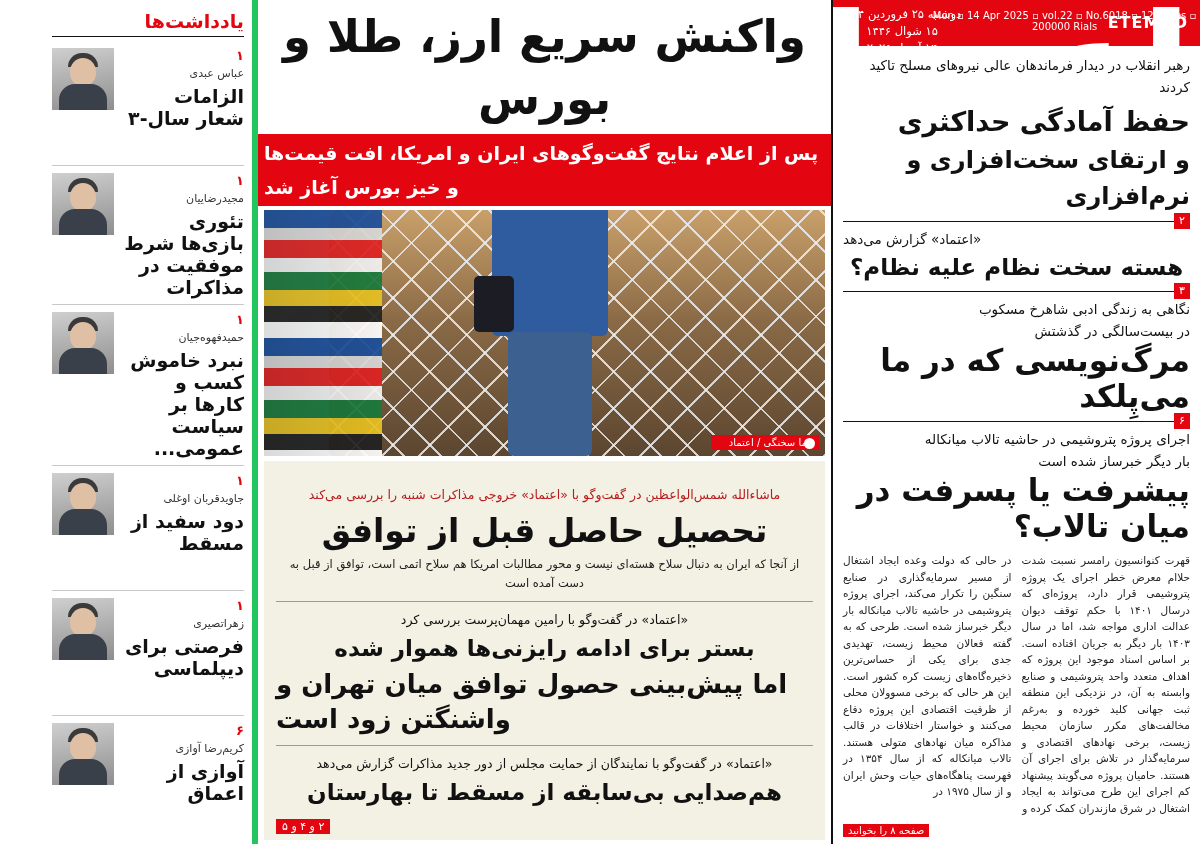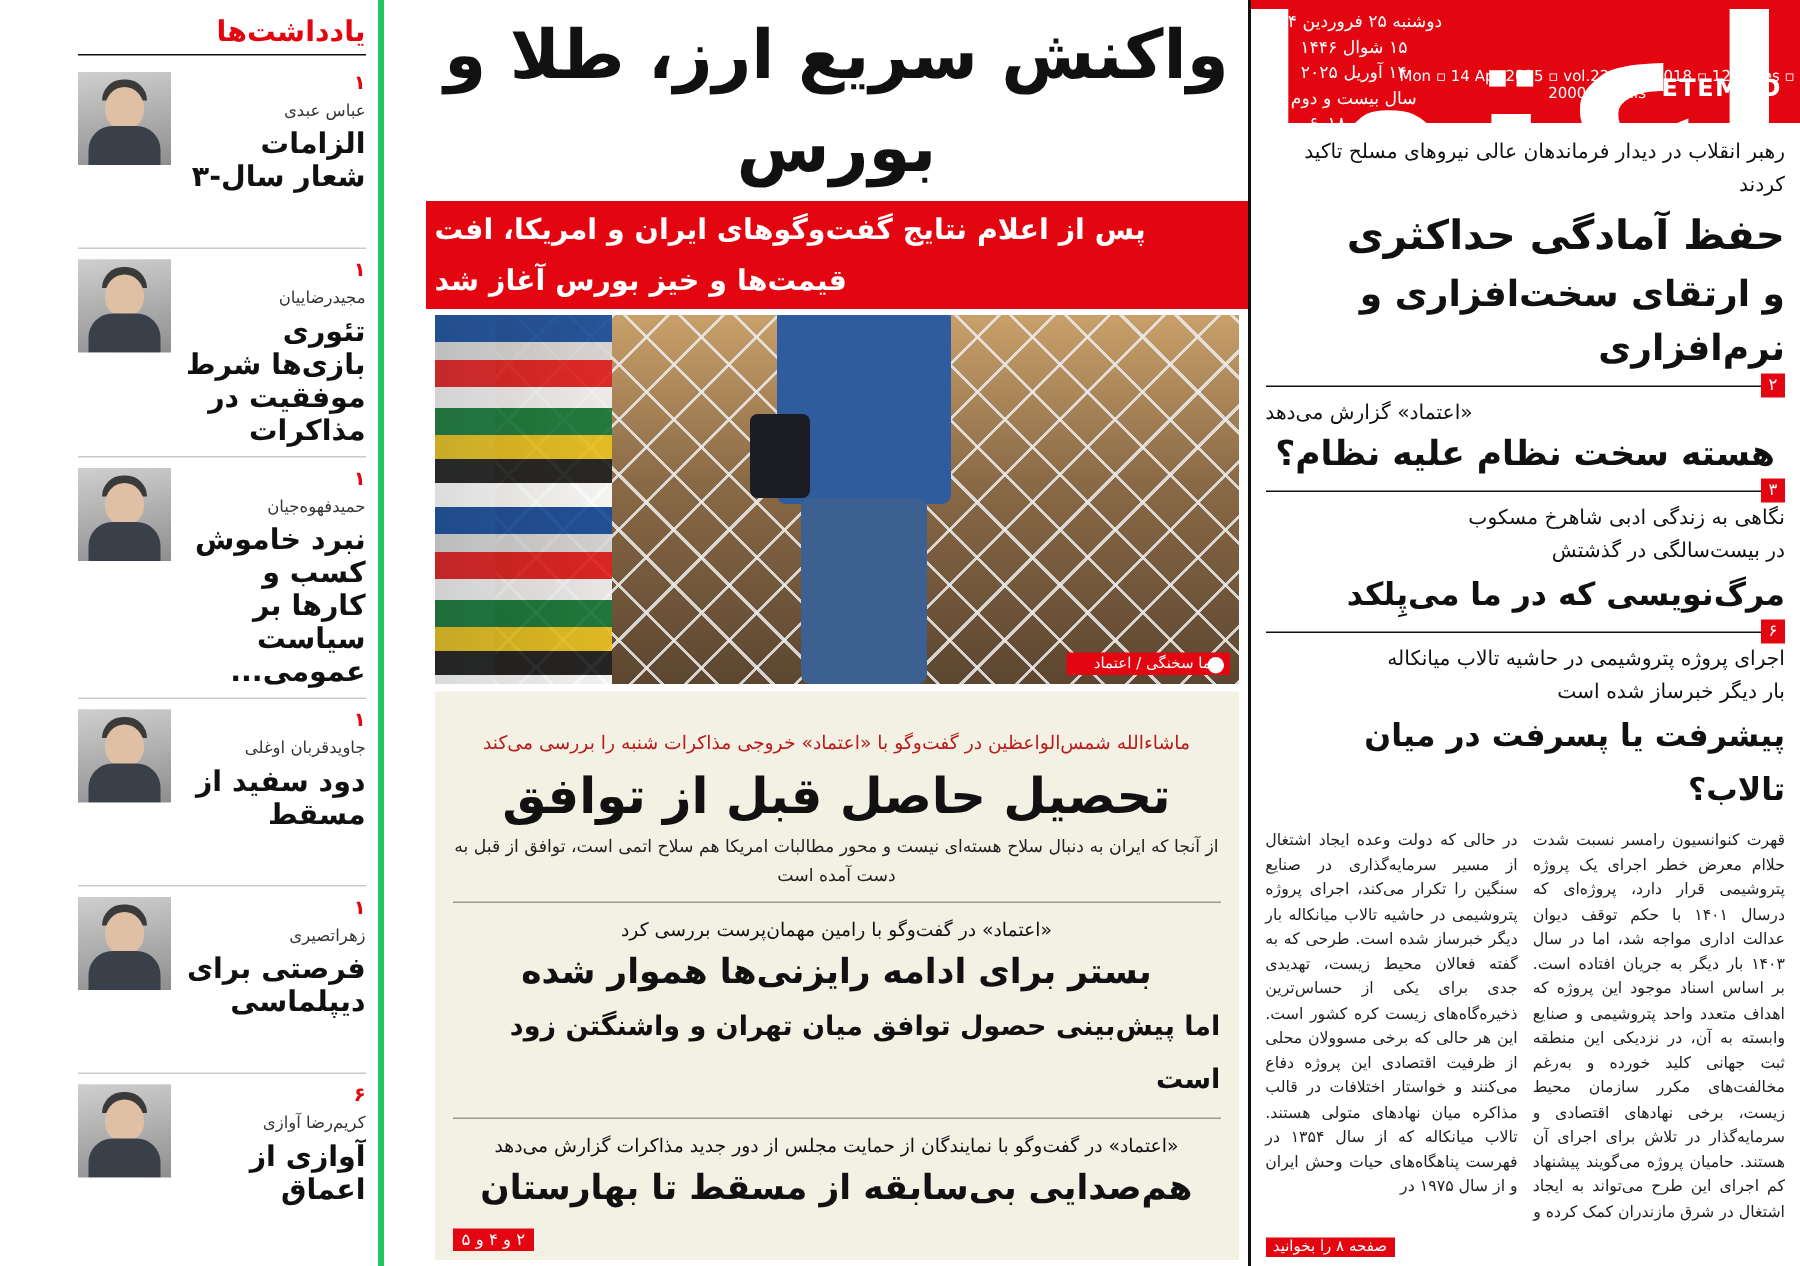--- a/index.html
+++ b/index.html
@@ -26,34 +26,34 @@
   .np-meta div { white-space:nowrap; }
   .np-etemad { position:absolute; right:12px; bottom:14px; font-size:16px; font-weight:bold; letter-spacing:1px; color:#fff; }
   .np-latin { position:absolute; left:0; right:0; bottom:14px; text-align:center; font-size:10px; color:#fff; direction:ltr; padding-left:96px;}
 
   .rc-body { flex:1; padding:8px 10px 6px 10px; display:flex; flex-direction:column; }
 
   .kicker { font-size:13.5px; line-height:22px; color:#111; text-align:right; }
   .headline-1 { font-size:27px; line-height:40px; font-weight:bold; text-align:right; margin-top:4px; }
   .headline-2 { font-size:24px; line-height:36px; font-weight:bold; text-align:right; }
   .headline-3 { font-size:23px; line-height:34px; font-weight:bold; text-align:right; }
-  .headline-4 { font-size:21px; line-height:36px; font-weight:bold; }
+  .headline-4 { font-size:31px; line-height:36px; font-weight:bold; }
 
   .rule { border-top:1.5px solid #111; margin:7px 0 6px 0; position:relative; }
   .pagenum {
     position:absolute; right:0; top:-9px; width:16px; height:16px; background:#e3050f; color:#fff;
     font-size:11px; line-height:16px; text-align:center;
   }
 
   .two-cols { display:flex; flex-direction:row; gap:10px; margin-top:8px; font-size:10.5px; line-height:16.5px; text-align:justify; color:#222; }
   .two-cols .col { flex:1; }
   .redtag { display:inline-block; background:#e3050f; color:#fff; font-size:10px; padding:1px 5px; }
 
   
-  .center-col { width:612px; height:844px; border-left:4px solid #22c55e; display:flex; flex-direction:column;padding-left:28px; }
+  .center-col { width:612px; height:844px; border-left:6px solid #22c55e; display:flex; flex-direction:column; }
   .lead-head-wrap { padding:6px 8px 4px 8px; }
   .lead-head { font-size:45px; line-height:62px; font-weight:bold; text-align:center; color:#111; letter-spacing:-1px; }
   .lead-sub-bar { background:#e3050f; color:#fff; font-size:19px; line-height:34px; font-weight:bold; text-align:left; padding:2px 6px; }
 
   .photo { position:relative; height:370px; margin:4px 6px 0 6px; overflow:hidden; background:#2b2b2b; }
   .photo .sky { position:absolute; inset:0; background:linear-gradient(160deg,#cfd3d6 0%,#9aa0a4 35%,#6d7376 70%,#4a4f52 100%); }
   .flags { position:absolute; left:0; top:0; width:118px; height:100%;
            background:repeating-linear-gradient(180deg,
              #1b4f9c 0 18px, #d9d9d9 18px 30px, #e02222 30px 48px, #f2f2f2 48px 62px,
              #1a7a3c 62px 80px, #e8c221 80px 96px, #222 96px 112px, #fff 112px 128px);
@@ -74,21 +74,21 @@
   .photo-credit { position:absolute; right:6px; bottom:6px; background:#e3050f; color:#fff; font-size:10px; padding:2px 6px 2px 18px; }
   .photo-credit .dot { position:absolute; right:4px; top:3px; width:11px; height:11px; border-radius:50%; background:#fff; }
 
   .center-body { flex:1; background:#f3f0e4; margin:5px 6px 4px 6px; padding:8px 12px 6px 12px; display:flex; flex-direction:column; }
   .c-kicker { font-size:12.5px; line-height:20px; text-align:center; color:#b91c1c;margin-top:16px; }
   .c-head { font-size:33px; line-height:48px; font-weight:bold; text-align:center; margin-top:2px; }
   .c-sub { font-size:11.5px; line-height:19px; text-align:center; color:#222; }
   .c-rule { border-top:1.2px solid #9c9a8d; margin:8px 0 7px 0; }
   .c-kicker2 { font-size:12.5px; line-height:21px; text-align:center; }
   .c-head2 { font-size:23px; line-height:37px; font-weight:bold; text-align:center; }
-  .c-head3 { font-size:18px; line-height:35px; font-weight:bold; text-align:right; }
+  .c-head3 { font-size:26px; line-height:35px; font-weight:bold; text-align:left; }
   .c-kicker3 { font-size:12.5px; line-height:21px; text-align:center; }
   .pagetag { display:inline-block; background:#e3050f; color:#fff; font-size:11px; padding:1px 6px; }
   .tag-row { text-align:left; margin-top:4px; }
 
   
   .left-col { width:219px; height:844px; display:flex; flex-direction:column; padding:6px 8px 4px 8px;margin-left:44px; }
   .notes-title { color:#e3050f; font-size:19px; font-weight:bold; text-align:right; line-height:30px; }
   .notes-title-rule { border-top:1.5px solid #111; margin-bottom:4px; }
   .note { display:flex; flex-direction:row; gap:6px; padding:7px 0 6px 0; border-bottom:1px solid #c9c9c9; flex:1; }
   .note:last-child { border-bottom:none; }

